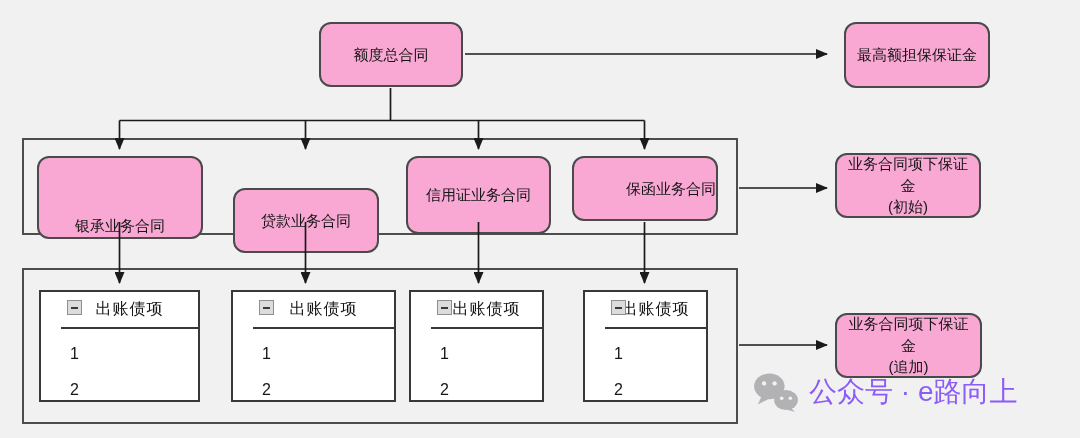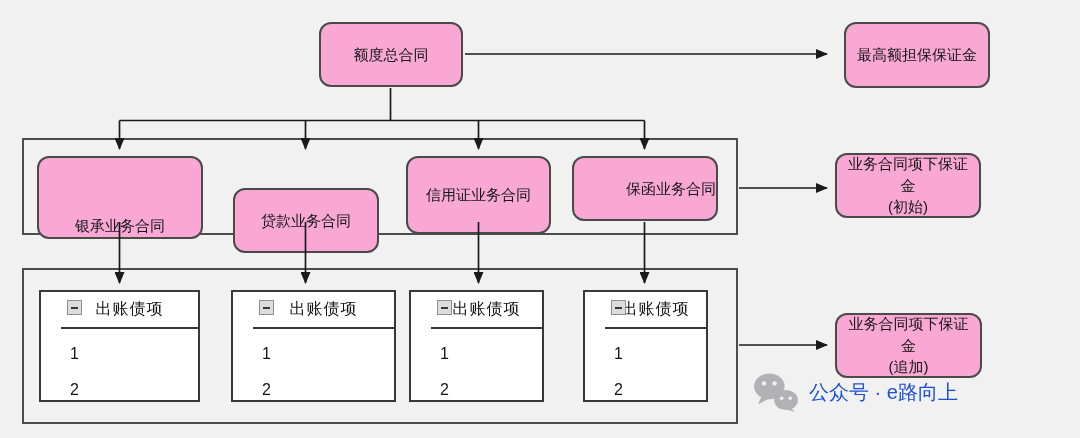--- a/index.html
+++ b/index.html
@@ -26,21 +26,21 @@
   .collapse-btn{
     position:absolute;left:6px;top:8px;width:15px;height:15px;background:#dcdcdc;
     border:1px solid #8f8f8f;box-sizing:border-box;display:flex;align-items:center;justify-content:center;
   }
   .collapse-btn .bar{width:7px;height:2px;background:#3a3a3a;}
   .dtable .tbody{padding:7px 0 0 9px;font-size:16px;}
   .dtable .trow{height:36px;display:flex;align-items:center;}
   .wire-layer{position:absolute;left:0;top:0;z-index:4;pointer-events:none;}
   .watermark{
     position:absolute;left:752px;top:372px;display:flex;align-items:center;gap:9px;
-    color:#1d4ed8;font-size:20px;z-index:5;white-space:nowrap;
+    color:#8b5cf6;font-size:28px;z-index:5;white-space:nowrap;
   }
 </style>
 </head>
 <body>
 
 <div class="canvas">
 
   <div class="group" style="left:22px;top:138px;width:716px;height:97px;"></div>
   <div class="group" style="left:22px;top:268px;width:716px;height:156px;"></div>
 

